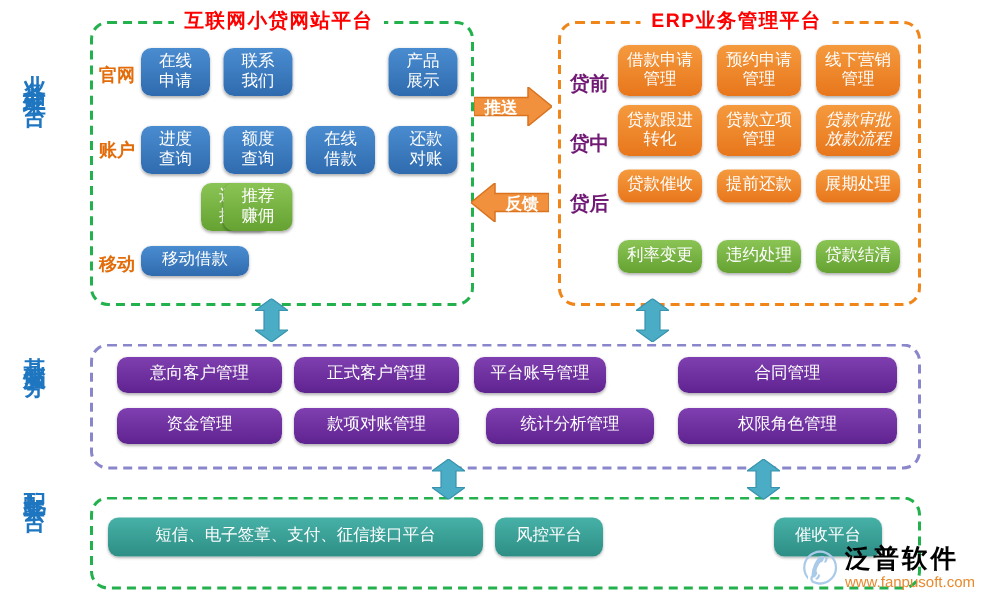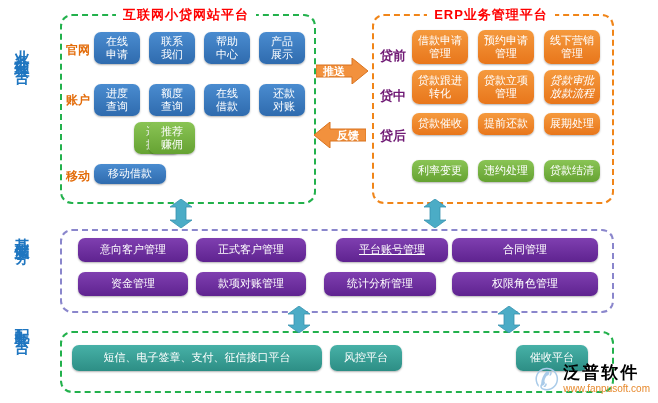--- a/index.html
+++ b/index.html
@@ -55,23 +55,20 @@
 
   <div class="dashed-box box-green" style="left:60px;top:14px;width:252px;height:186px;"></div>
   <div class="box-title" style="left:60px;top:5px;width:252px;"><span>互联网小贷网站平台</span></div>
 
   <div class="row-label" style="left:66px;top:42px;">官网</div>
   <div class="btn blue" style="left:94px;top:32px;width:46px;height:32px;">
       <span class="wrap2">在线申请</span>
     </div>
   <div class="btn blue" style="left:149px;top:32px;width:46px;height:32px;">
       <span class="wrap2">联系我们</span>
-    </div>
-  <div class="btn blue" style="left:204px;top:32px;width:46px;height:32px;">
-      <span class="wrap2">帮助中心</span>
     </div>
   <div class="btn blue" style="left:259px;top:32px;width:46px;height:32px;">
       <span class="wrap2">产品展示</span>
     </div>
 
   <div class="row-label" style="left:66px;top:92px;">账户</div>
   <div class="btn blue" style="left:94px;top:84px;width:46px;height:32px;">
       <span class="wrap2">进度查询</span>
     </div>
   <div class="btn blue" style="left:149px;top:84px;width:46px;height:32px;">
@@ -152,21 +149,21 @@
   <div class="arrow-v" style="left:424px;top:199px;">
     <svg width="22" height="29">
       <polygon points="11,0 22,8 16,8 16,21 22,21 11,29 0,21 6,21 6,8 0,8" fill="#4BACC6" stroke="#3793AE" stroke-width="0.8"></polygon>
     </svg>
   </div>
 
   <div class="dashed-box box-purple" style="left:60px;top:229px;width:550px;height:80px;"></div>
 
   <div class="btn purple" style="left:78px;top:238px;width:110px;height:24px;">意向客户管理</div>
   <div class="btn purple" style="left:196px;top:238px;width:110px;height:24px;">正式客户管理</div>
-  <div class="btn purple" style="left:336px;top:238px;width:112px;height:24px;text-decoration:underline;">平台账号管理</div>
+  <div class="btn purple" style="left:316px;top:238px;width:88px;height:24px;">平台账号管理</div>
   <div class="btn purple" style="left:452px;top:238px;width:146px;height:24px;">合同管理</div>
 
   <div class="btn purple" style="left:78px;top:272px;width:110px;height:24px;">资金管理</div>
   <div class="btn purple" style="left:196px;top:272px;width:110px;height:24px;">款项对账管理</div>
   <div class="btn purple" style="left:324px;top:272px;width:112px;height:24px;">统计分析管理</div>
   <div class="btn purple" style="left:452px;top:272px;width:146px;height:24px;">权限角色管理</div>
 
   <div class="arrow-v" style="left:288px;top:306px;">
     <svg width="22" height="27">
       <polygon points="11,0 22,8 16,8 16,19 22,19 11,27 0,19 6,19 6,8 0,8" fill="#4BACC6" stroke="#3793AE" stroke-width="0.8"></polygon>

